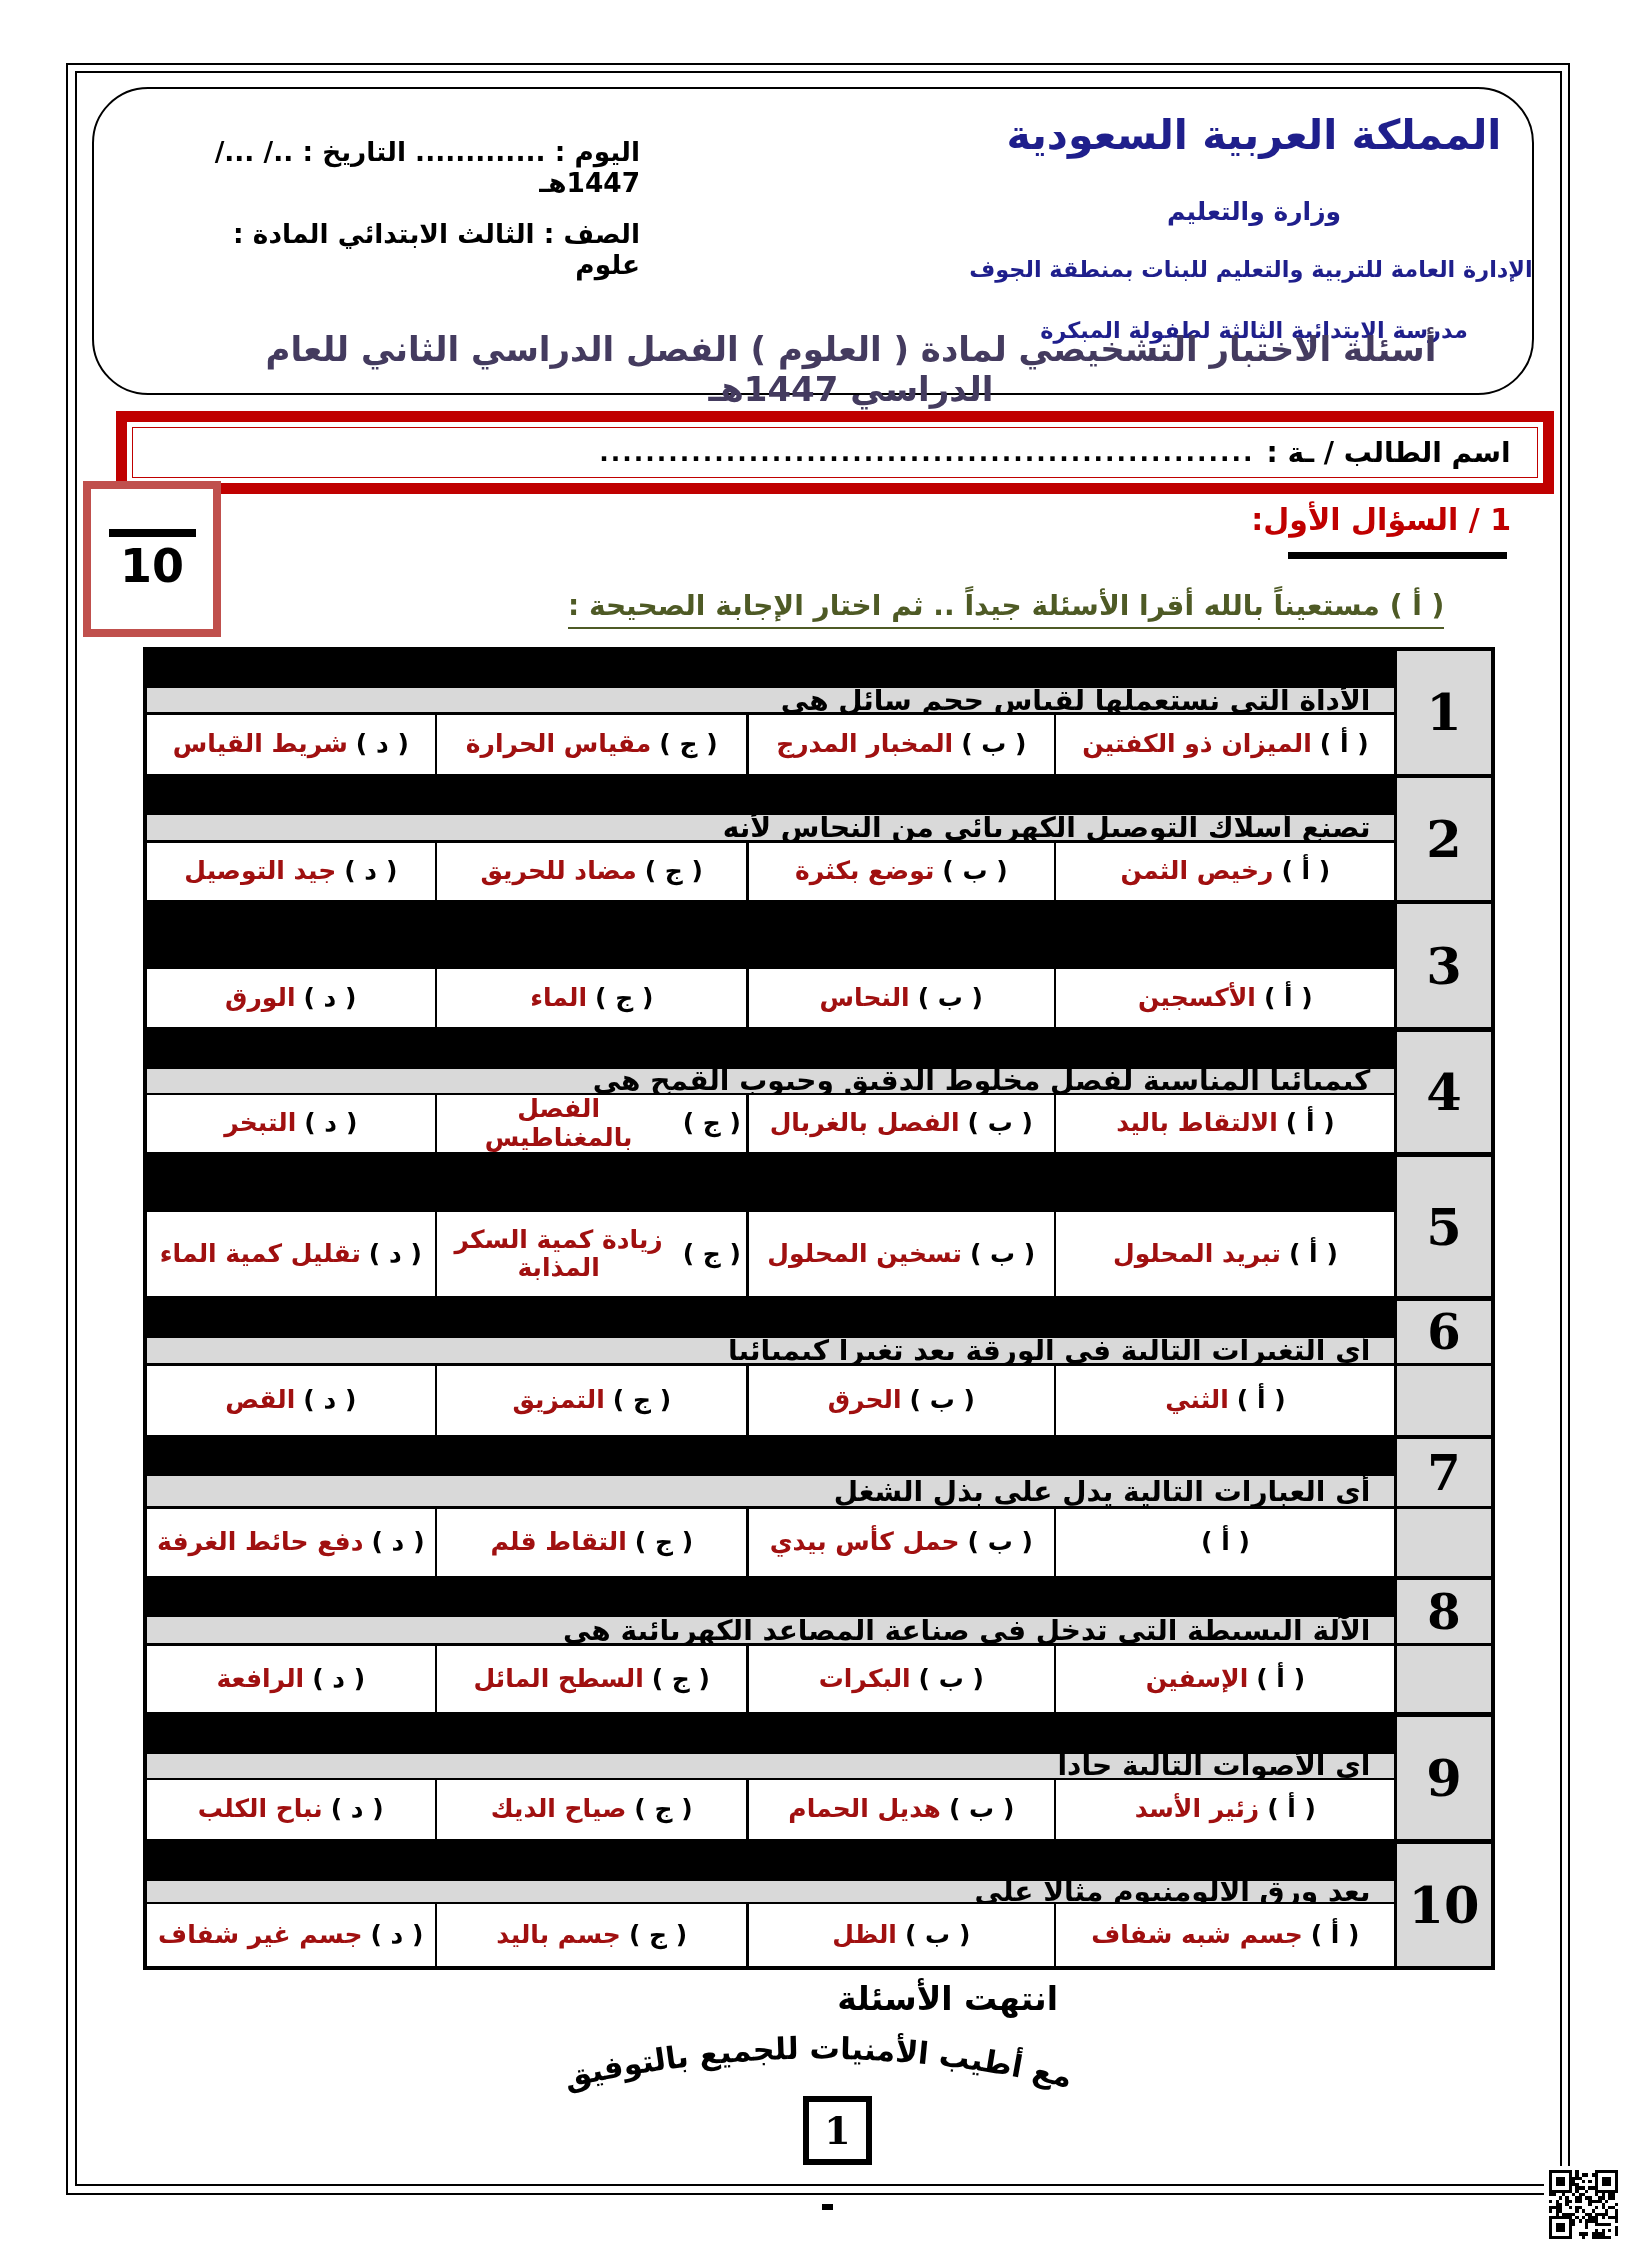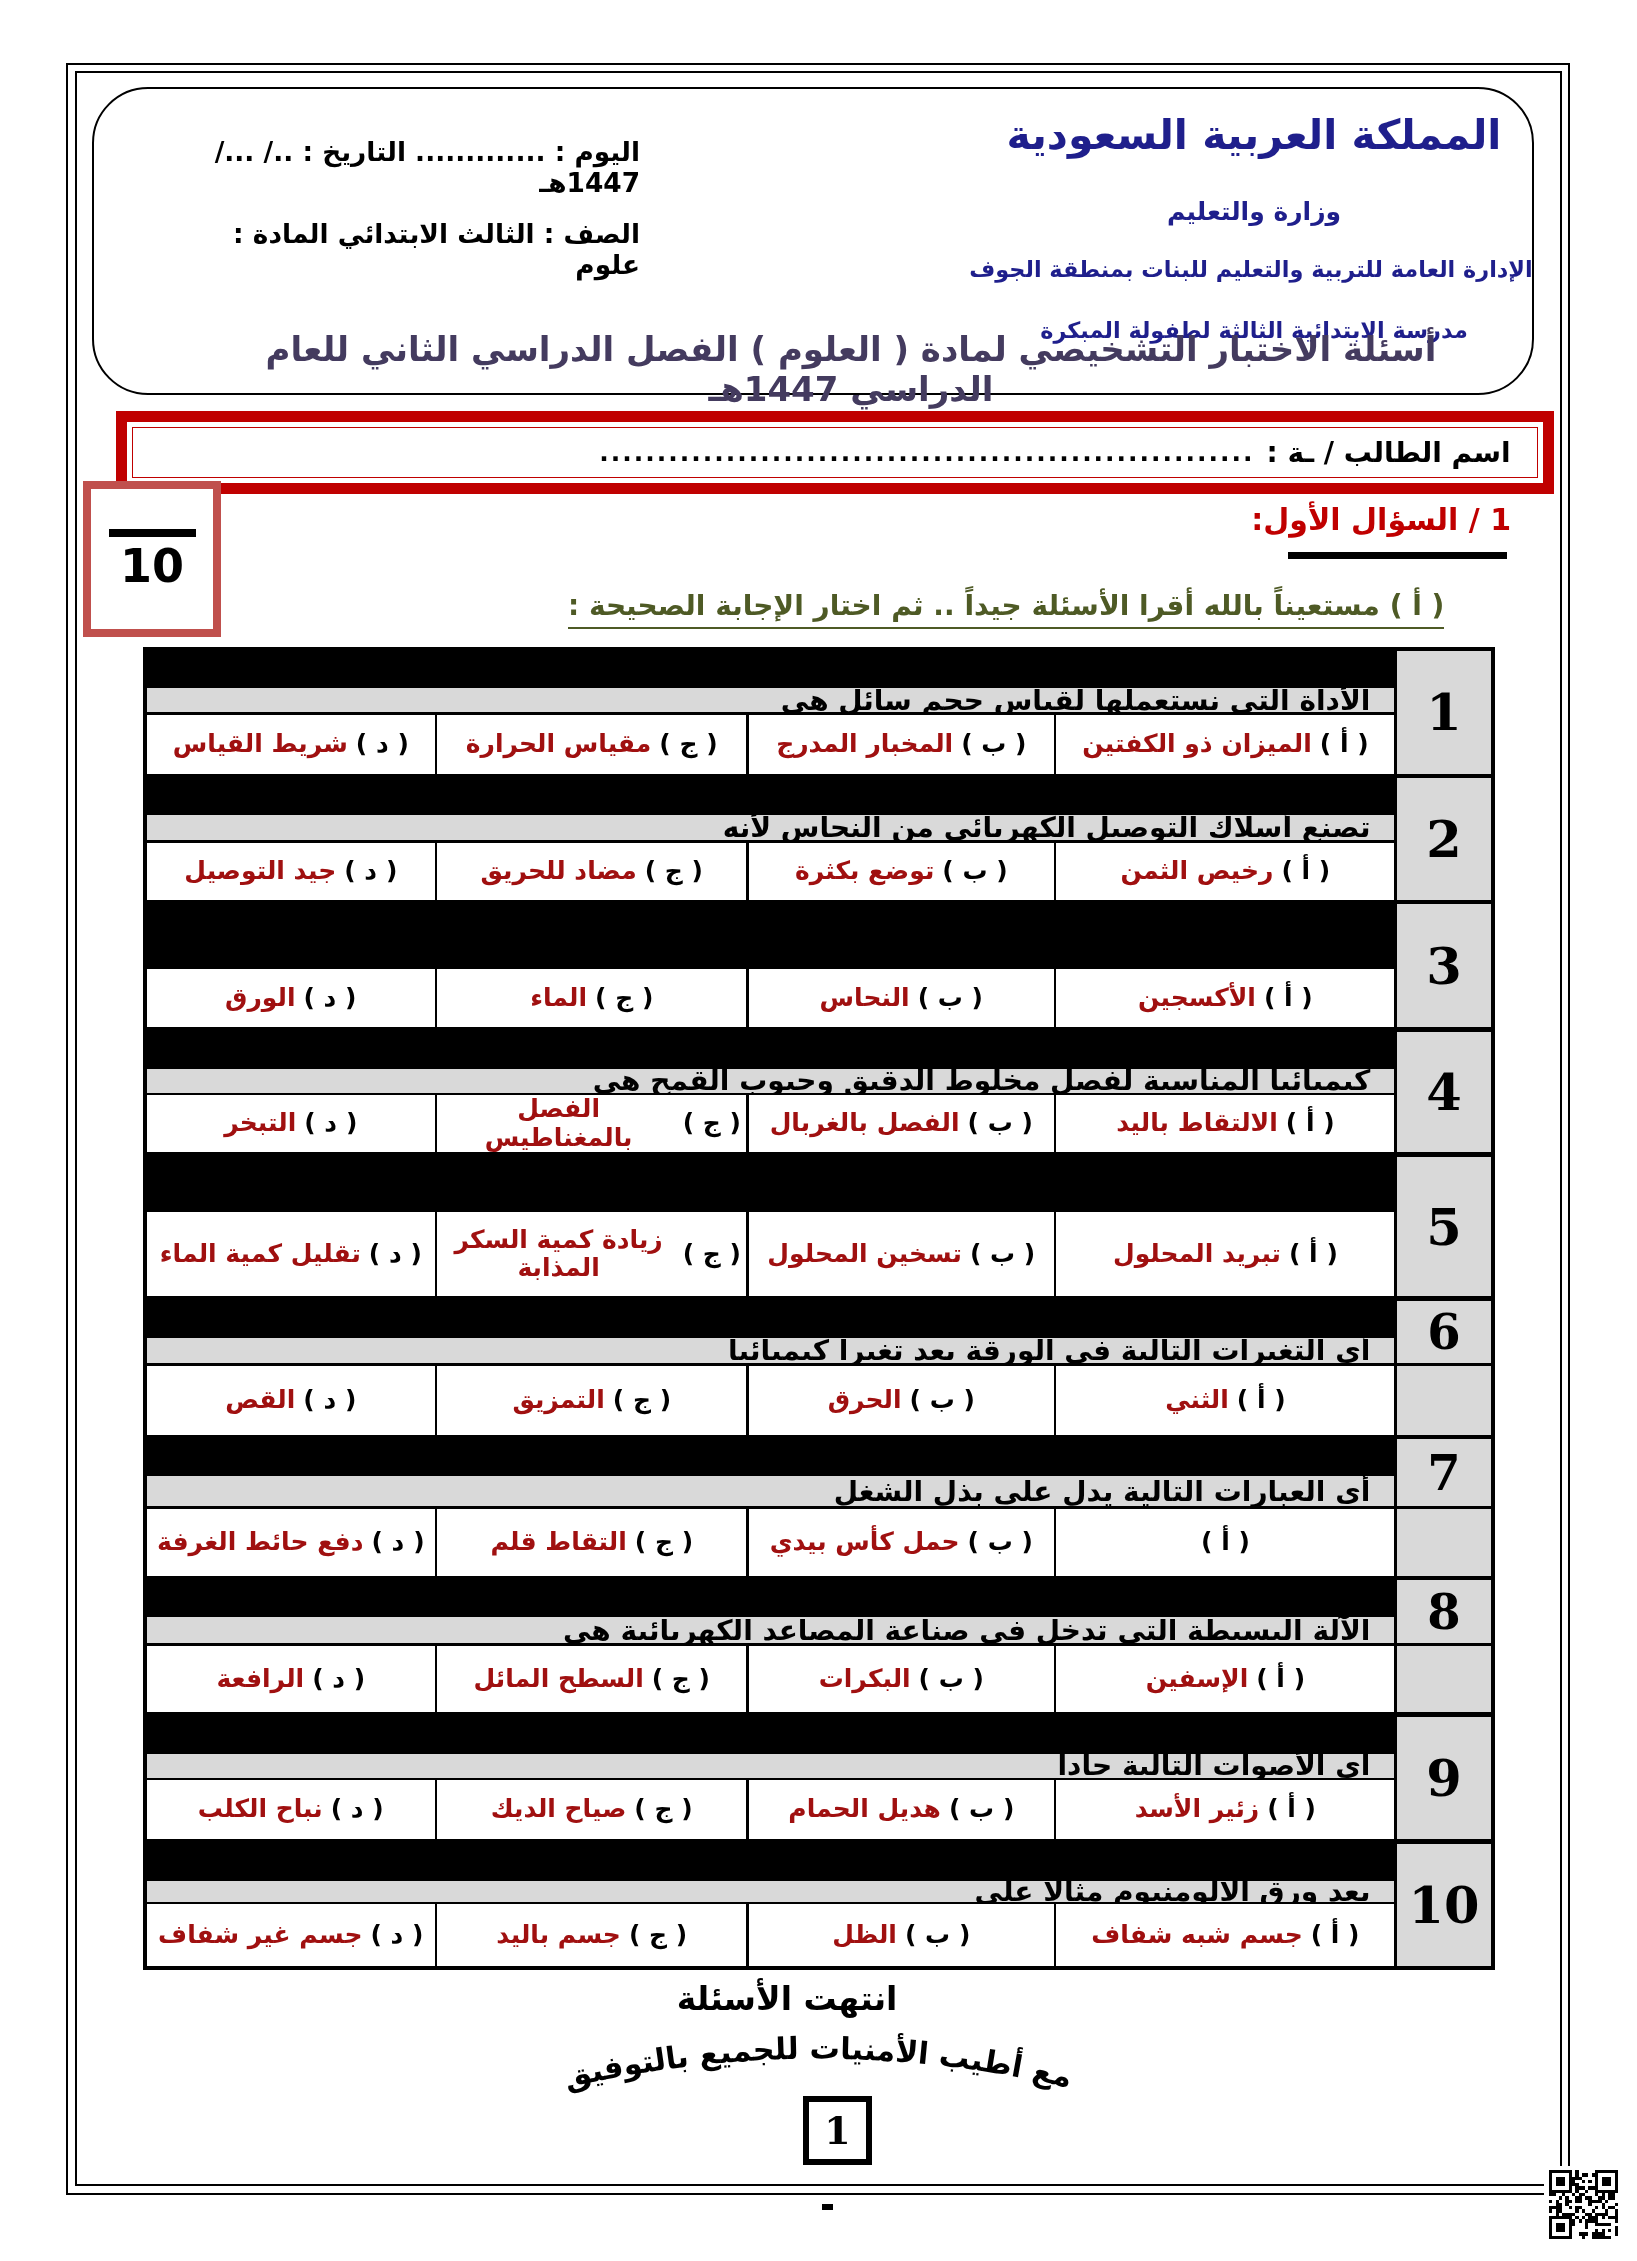--- a/index.html
+++ b/index.html
@@ -39,21 +39,21 @@
   
   .qtable{left:143px;top:647px;width:1352px;background:#000;padding:4px;box-sizing:border-box;display:flex;flex-direction:column;gap:4.6px;}
   .qblock{display:grid;grid-template-columns:94px 338px 305px 309px 1fr;gap:2.6px;background:#000;direction:rtl;}
   .qnum{background:#D9D9D9;display:flex;align-items:center;justify-content:center;font-family:"DejaVu Serif",serif;font-weight:700;font-size:51px;color:#000;grid-column:1;}
   .qempty{background:#D9D9D9;grid-column:1;grid-row:2;}
   .qtext{background:#D9D9D9;grid-column:2 / 6;grid-row:1;display:flex;align-items:center;padding:0 24px 0 8px;font-weight:700;font-size:28px;line-height:1.25;color:#000;margin-top:37px;}
   .ocell{background:#fff;grid-row:2;display:flex;align-items:center;justify-content:center;gap:8px;font-weight:700;font-size:25px;line-height:1.15;padding:2.6px 5.3px;text-align:center;box-sizing:border-box;}
   .olet{color:#000;white-space:nowrap;}
   .otxt{color:#A01010;}
   
-  .end-text{left:556px;top:1979px;width:462px;text-align:center;font-weight:700;font-size:33px;color:#000;}
+  .end-text{left:596px;top:1979px;width:462px;text-align:right;font-weight:700;font-size:33px;color:#000;}
   .arc-svg{left:455px;top:2006px;}
   .page-box{left:803px;top:2096px;width:69px;height:69px;border:6.6px solid #000;box-sizing:border-box;background:#fff;display:flex;align-items:center;justify-content:center;}
   .page-num{font-family:"DejaVu Serif",serif;font-weight:700;font-size:38px;color:#000;}
   .footer-dash{left:822px;top:2204px;width:10.6px;height:6px;background:#000;}
   .qr-wrap{left:1544px;top:2166px;width:79px;height:78px;background:#fff;}
 </style>
 </head>
 <body dir="rtl">
 
 <div class="abs frame-outer"></div>

